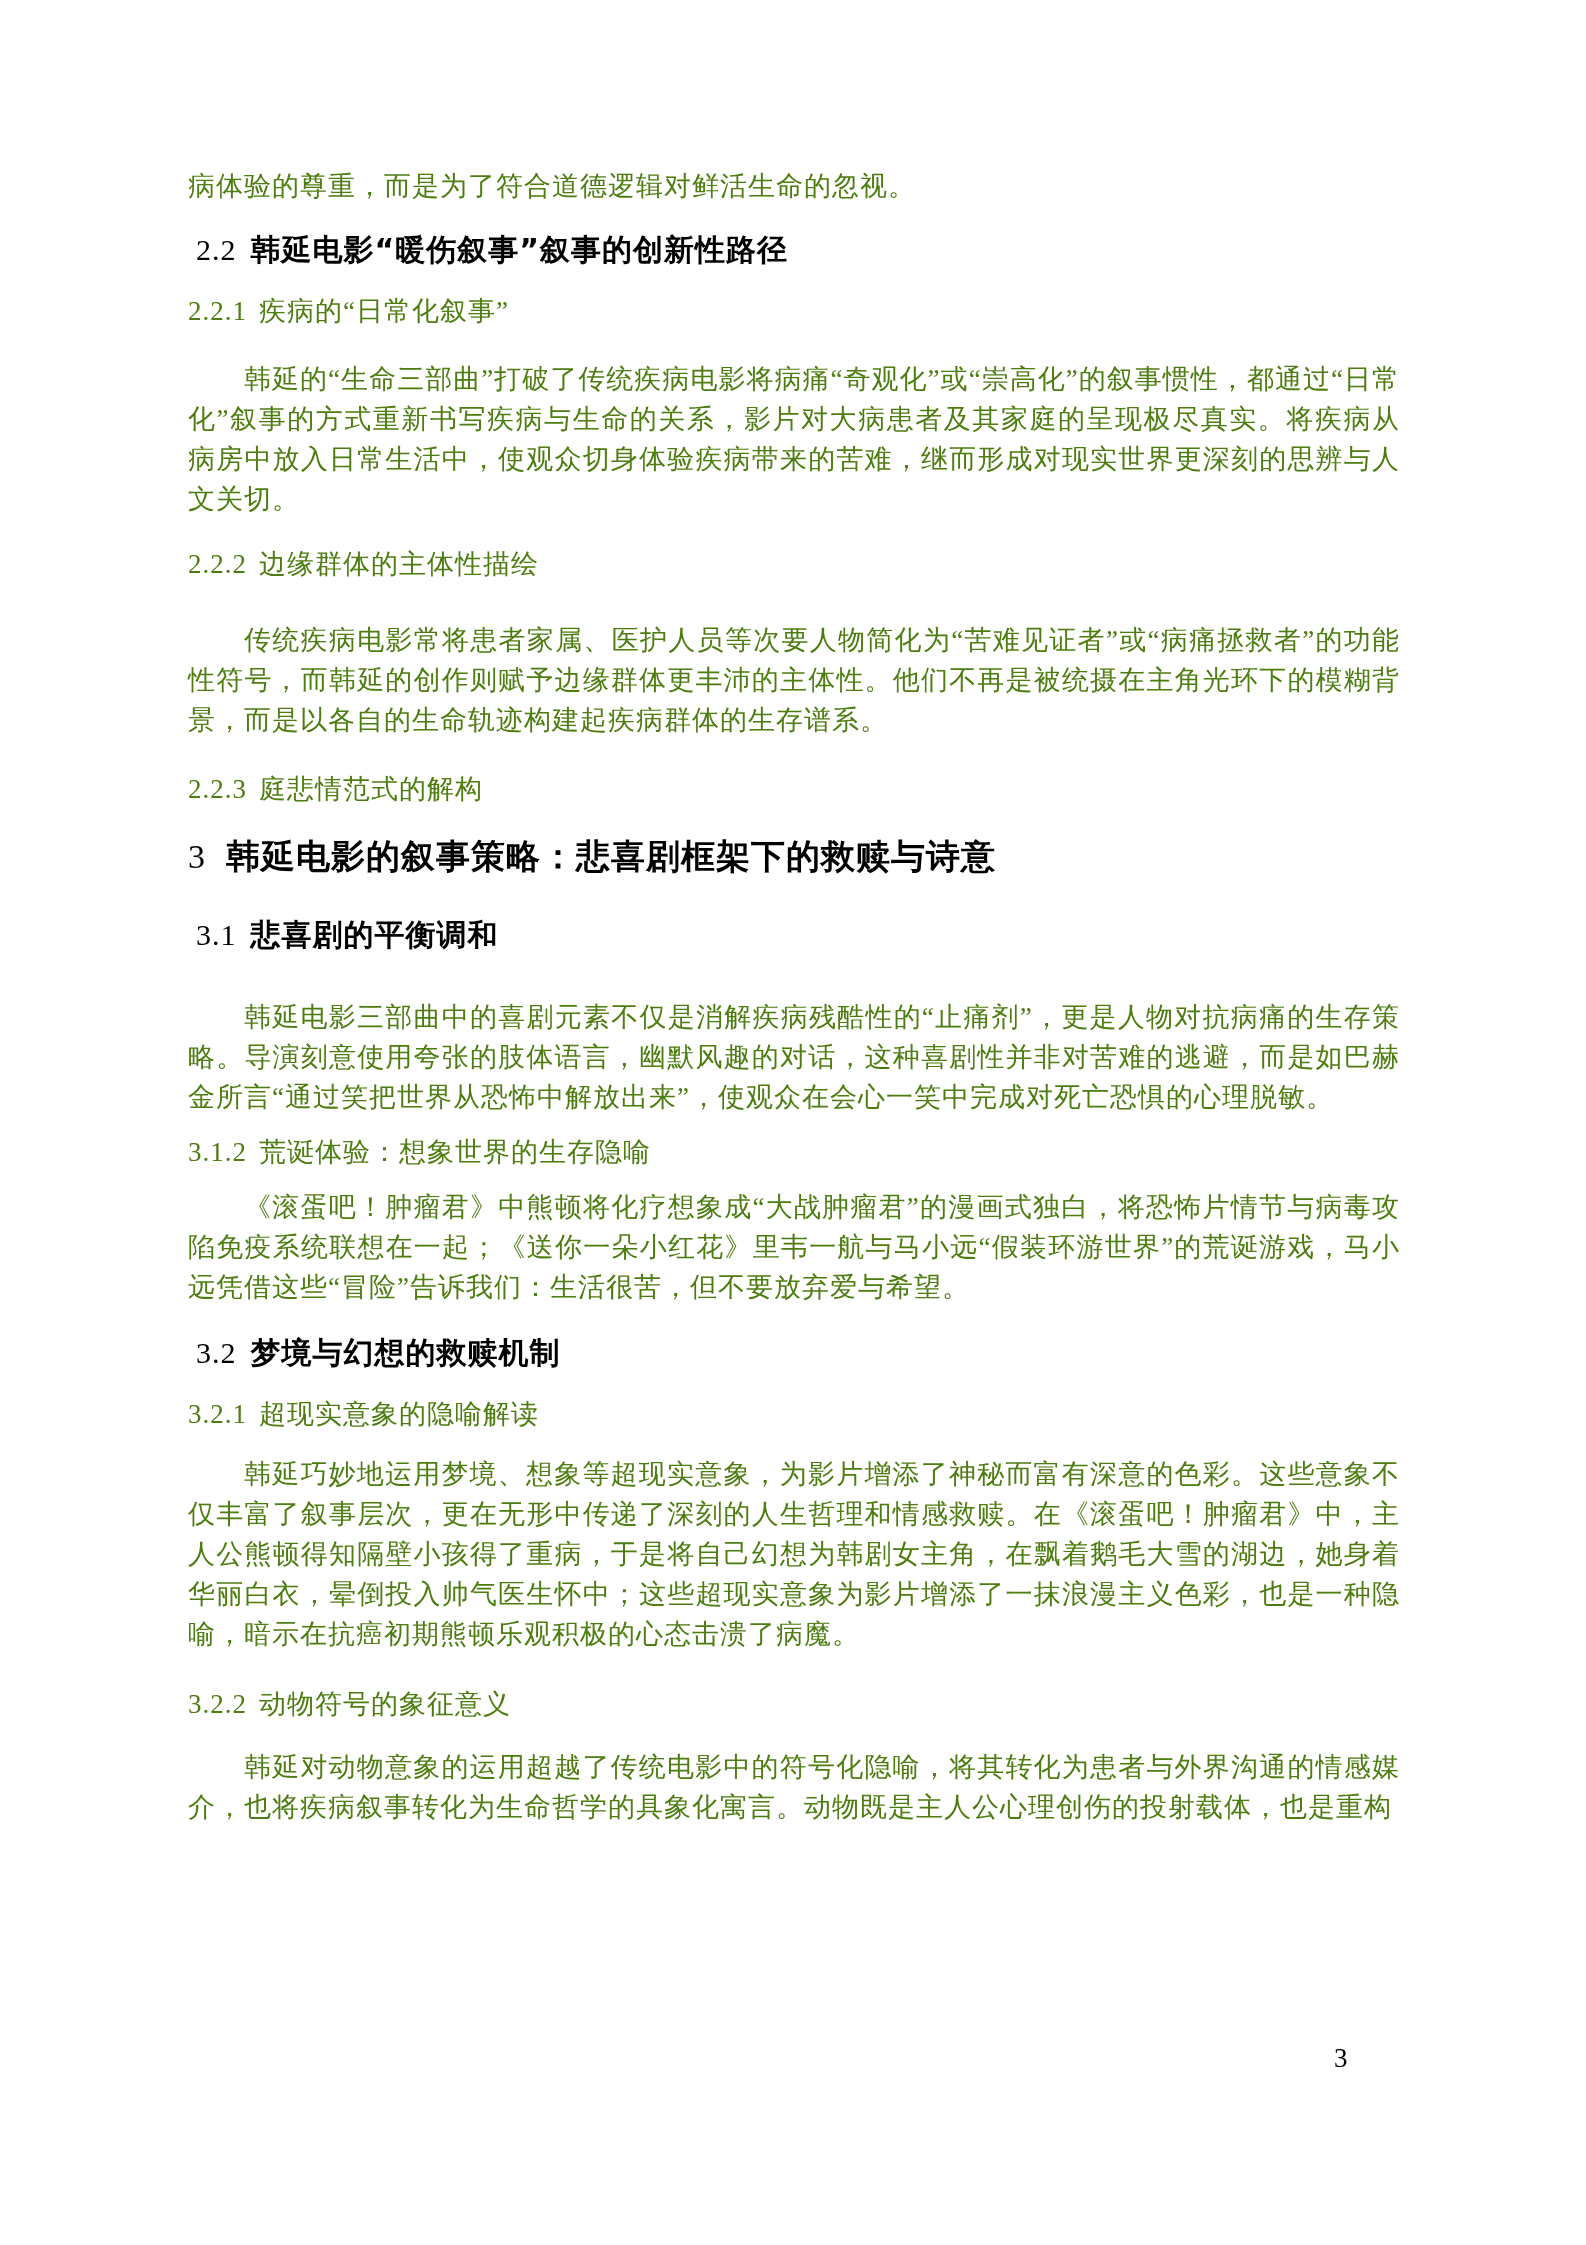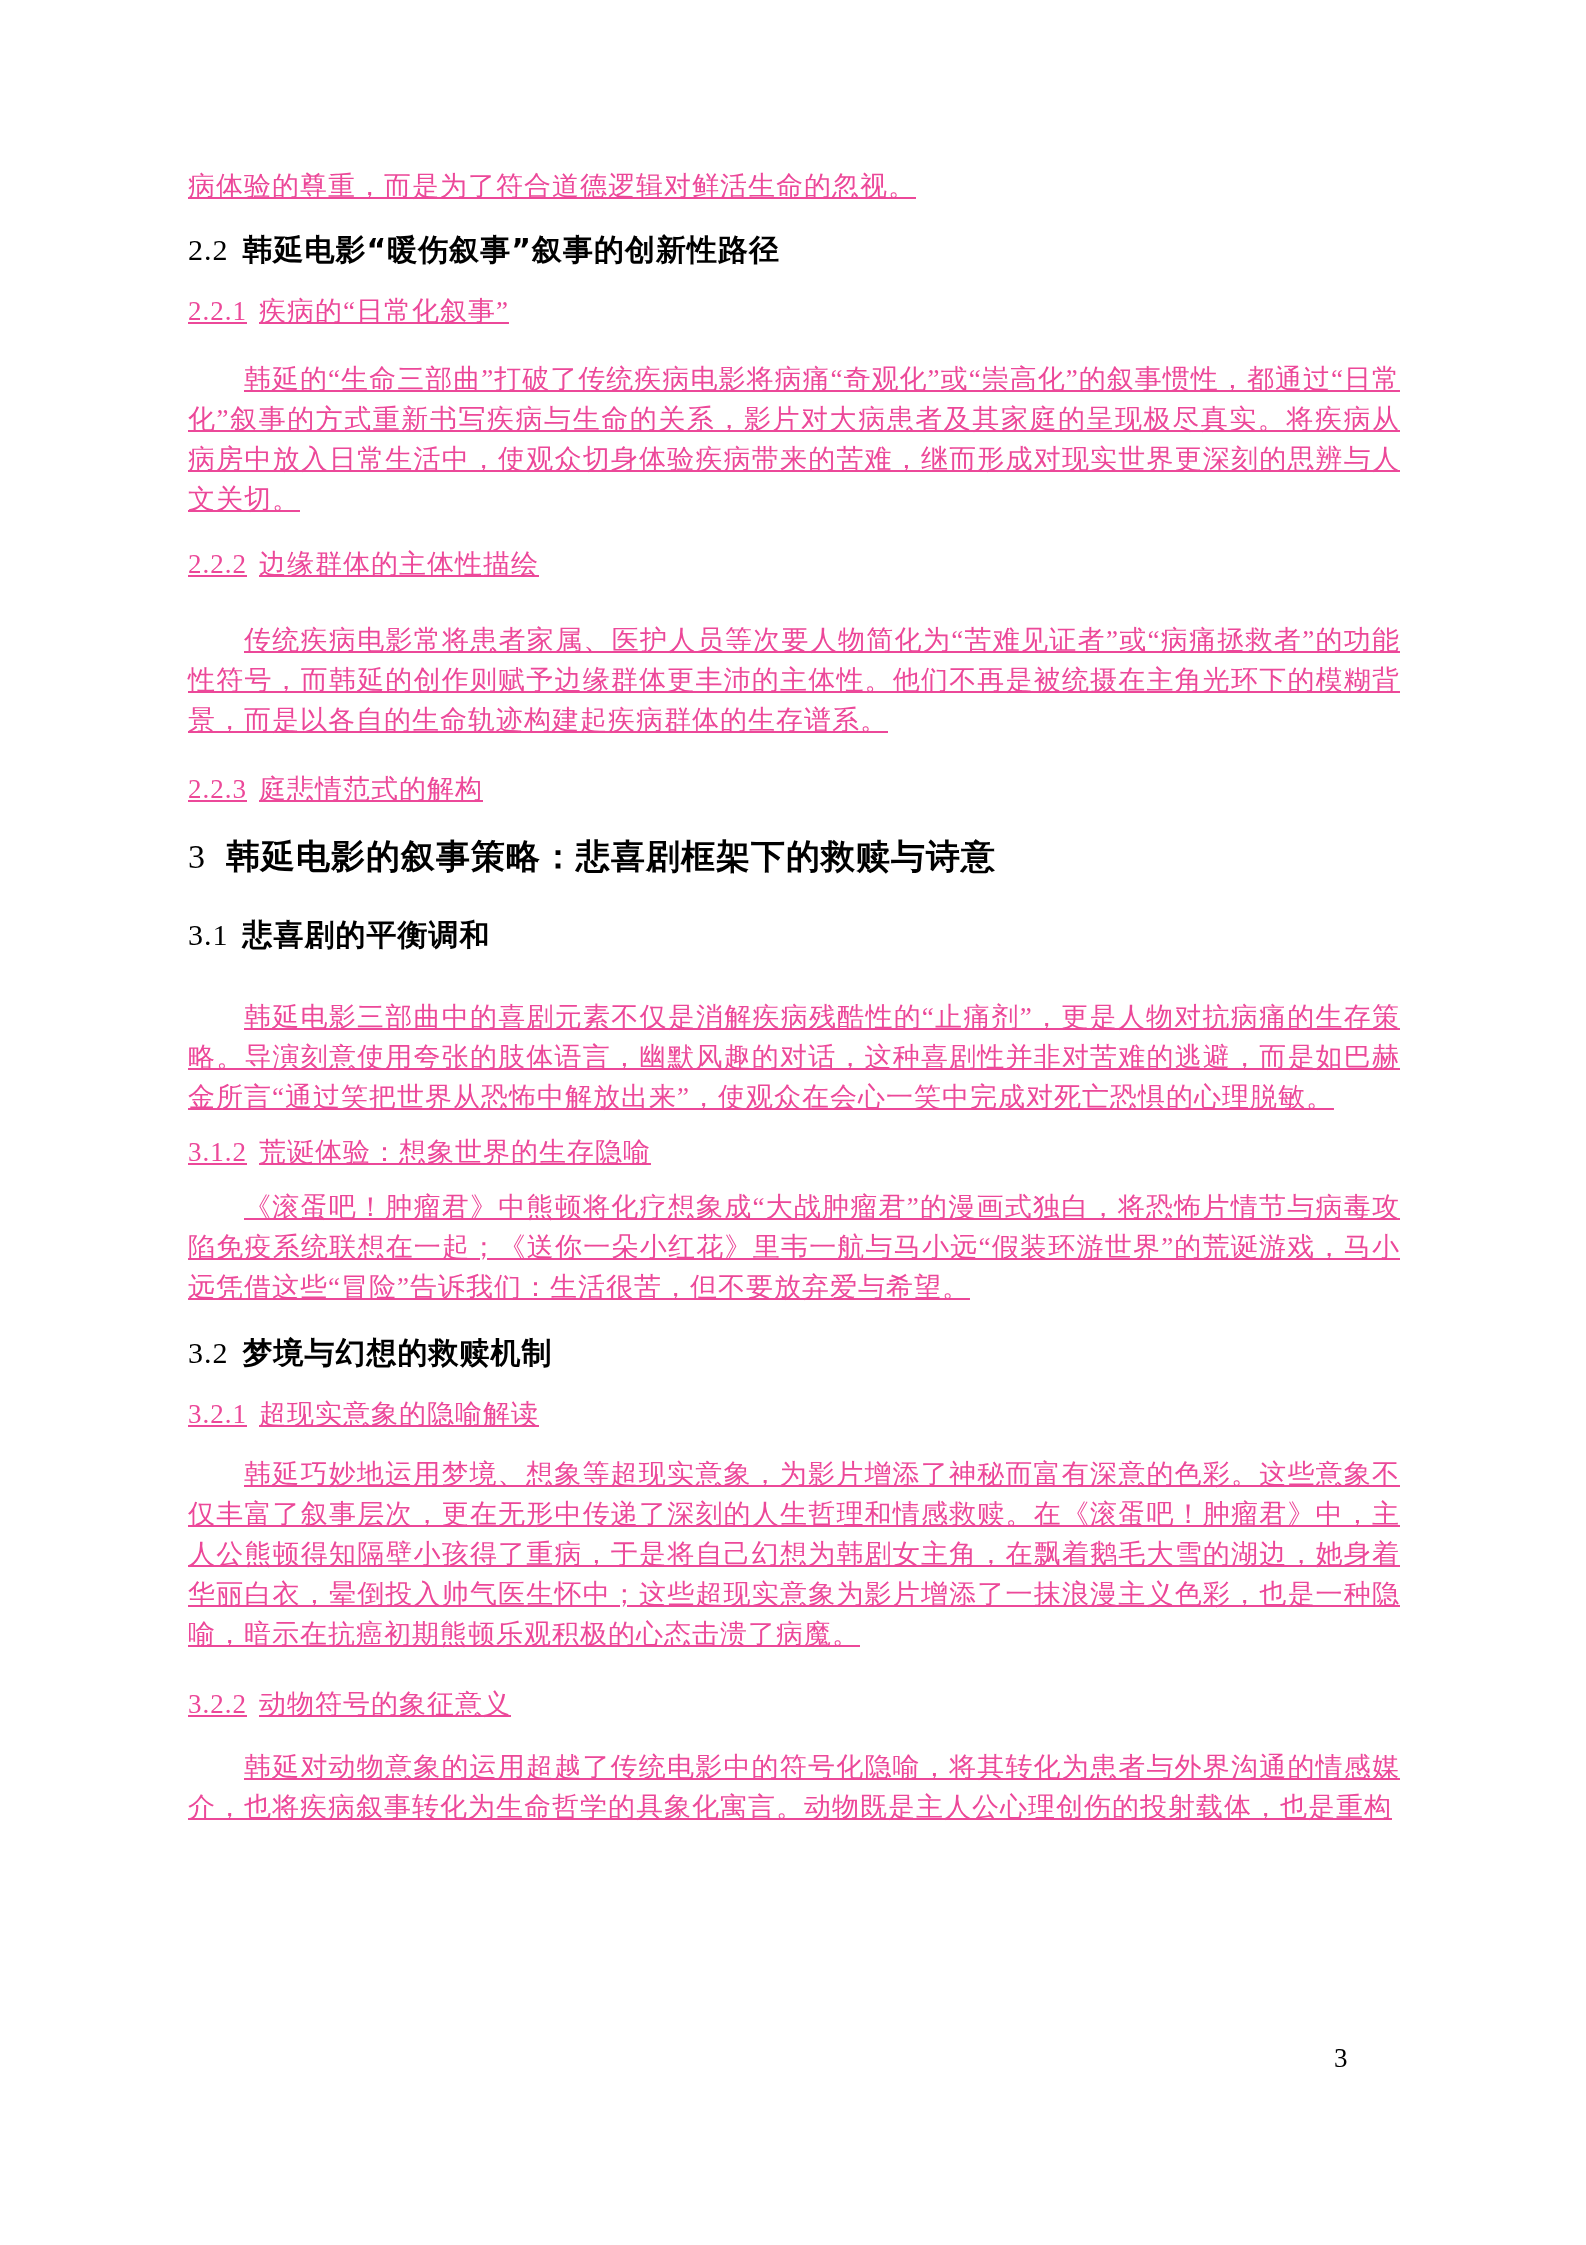--- a/index.html
+++ b/index.html
@@ -20,22 +20,21 @@
     left: 188px;
     top: 0;
     width: 1212px;
   }
   .para, .cont-para, .h3 {
     font-family: "Liberation Serif", "DejaVu Serif", serif;
     font-size: 27px;
     line-height: 40px;
     letter-spacing: 1px;
     margin: 0;
-    color: #ec4899;
-    text-decoration: underline;
+    color: #4d7c0f;
   }
   .para {
     text-align: justify;
     text-justify: inter-ideograph;
     text-indent: 56px;
   }
   .cont-para {
     text-align: justify;
     text-indent: 0;
   }
@@ -45,21 +44,21 @@
     font-size: 34px;
     line-height: 50px;
     margin: 0;
     letter-spacing: 1px;
   }
   .h2 {
     font-family: "DejaVu Sans", "Liberation Sans", sans-serif;
     font-weight: 700;
     font-size: 30px;
     line-height: 44px;
-    margin: 0;
+    margin: 8px;
     letter-spacing: 1px;
   }
   .h3 {
     font-weight: 400;
   }
   .h1 .num, .h2 .num {
     font-family: "Liberation Serif", "DejaVu Serif", serif;
     font-weight: 400;
   }
   .h1 .num { margin-right: 20px; }

